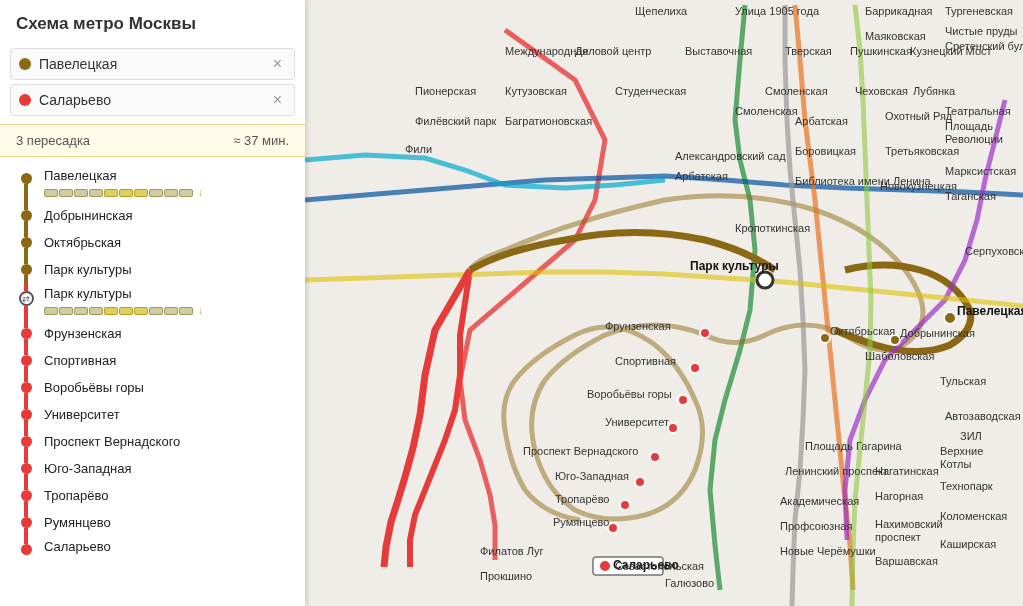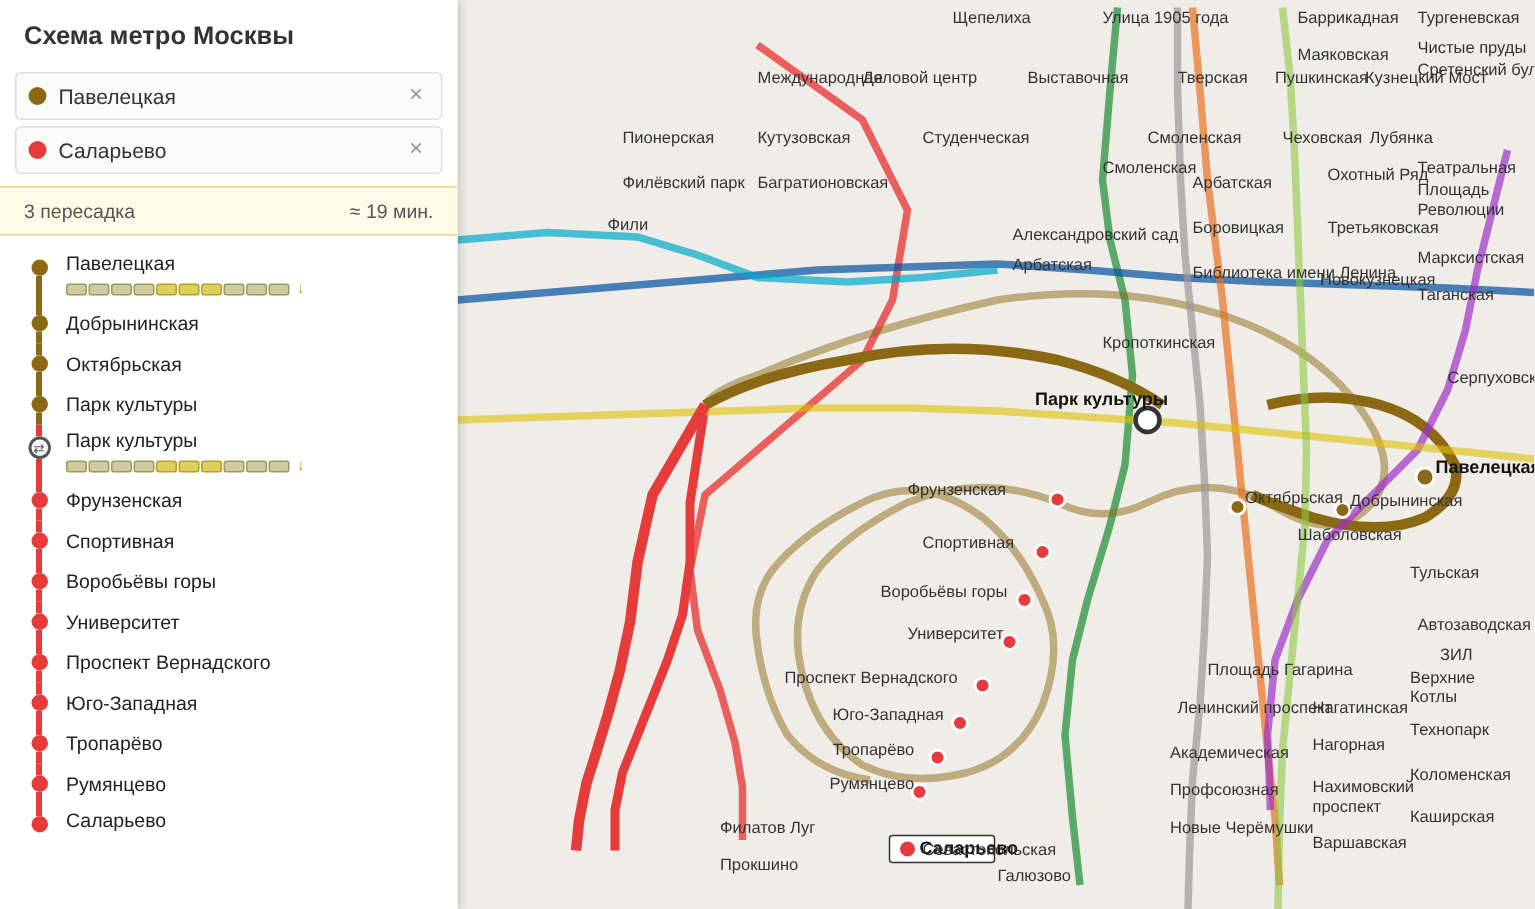--- a/index.html
+++ b/index.html
@@ -138,21 +138,21 @@
   </div>
 
   <div class="station-input-row">
     <div class="station-dot dot-red"></div>
     <span class="station-input-text">Саларьево</span>
     <span class="clear-btn">×</span>
   </div>
 
   <div class="route-info">
     <span class="route-transfers">3 пересадка</span>
-    <span class="route-time">≈ 19 мин.</span>
+    <span class="route-time">≈ 37 мин.</span>
   </div>
 
   <div class="route-list" id="route-list-container">
   <div style="display: flex; flex-direction: row; align-items: stretch; min-height: 22px;">
         <div style="display: flex; flex-direction: column; align-items: center; width: 20px; flex-shrink: 0;">
           <div style="width: 4px; height: 8px;"></div>
           <div style="width: 11px; height: 11px; border-radius: 50%; background: rgb(139, 105, 20); flex-shrink: 0;"></div>
           <div style="width: 4px; flex: 1 1 0%; min-height: 8px; background: rgb(139, 105, 20);"></div>
         </div>
         <div style="display: flex; flex-direction: column; justify-content: center; flex: 1 1 0%;">

